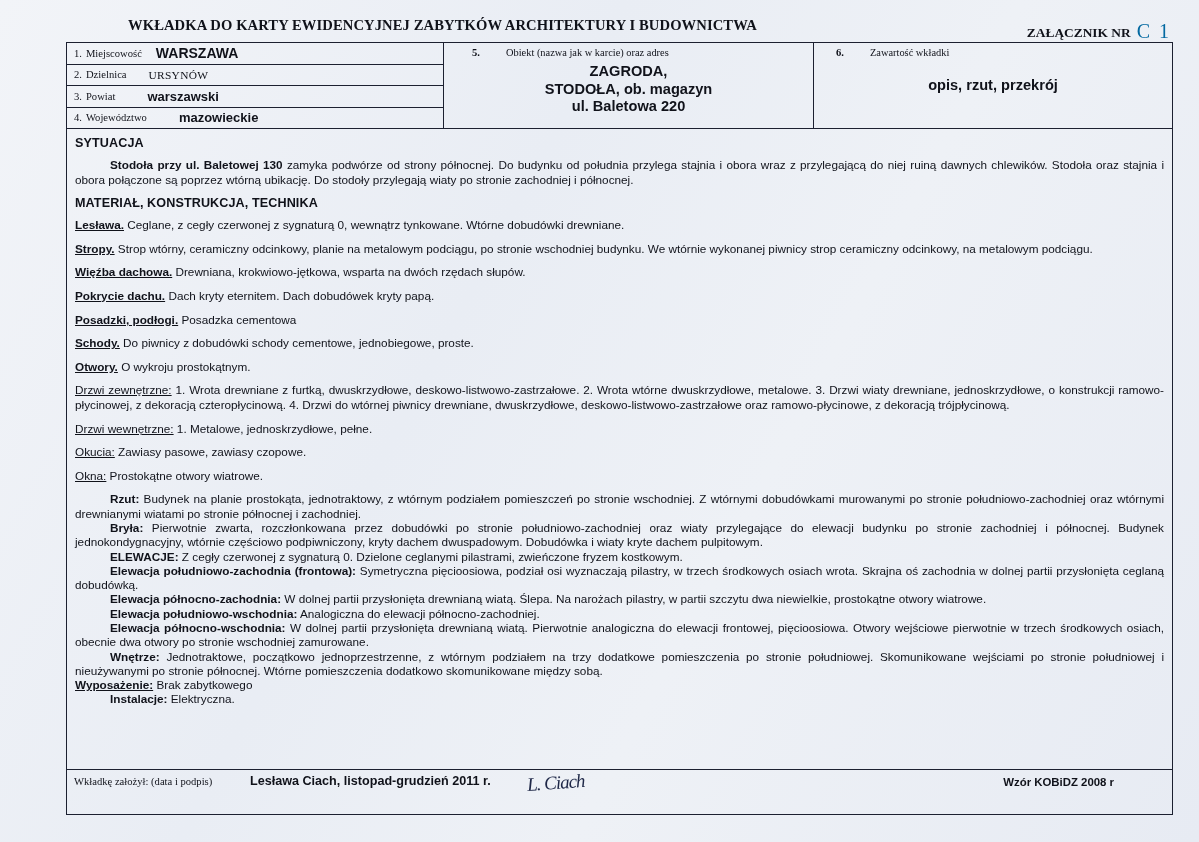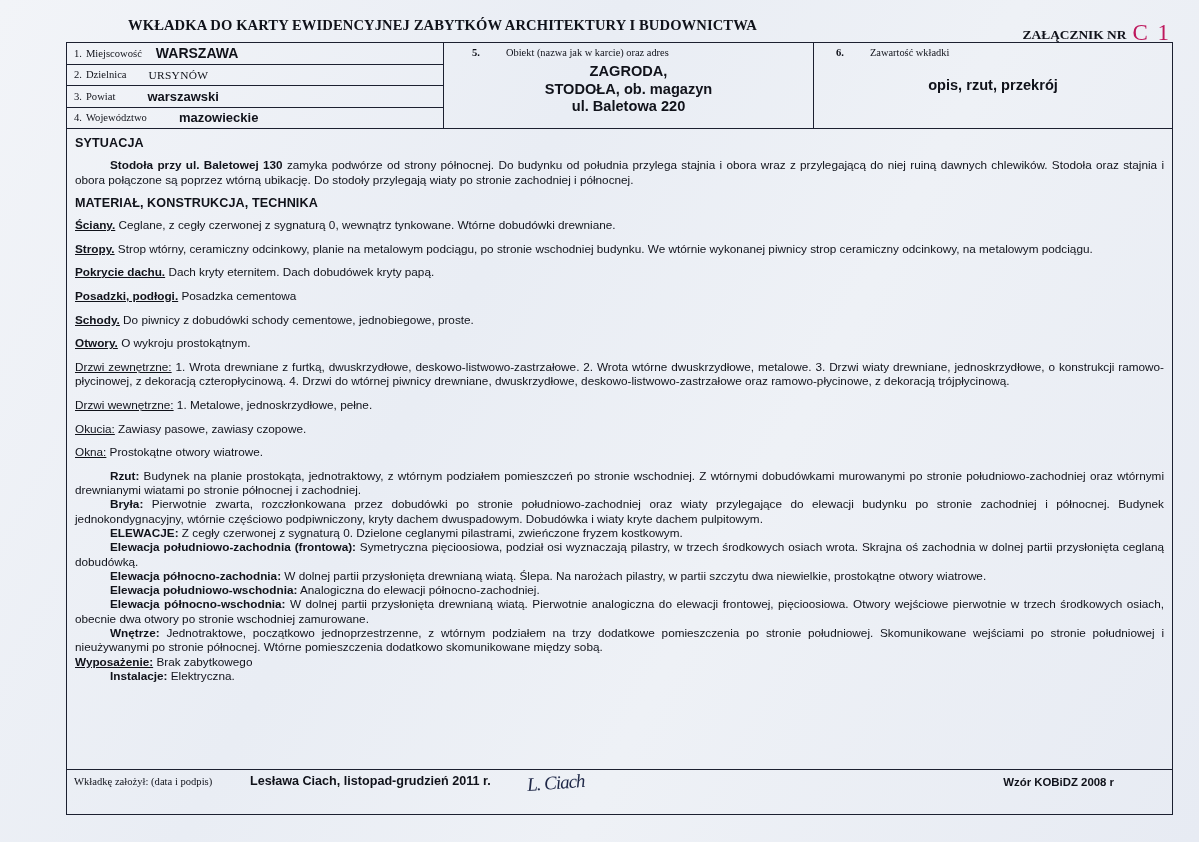--- a/index.html
+++ b/index.html
@@ -53,22 +53,22 @@
     right: 2px;
     top: 3px;
     font-family: "Liberation Serif", serif;
     font-weight: bold;
     font-size: 13.4px;
     white-space: nowrap;
   }
   .annex .hand {
     font-family: "Liberation Serif", serif;
     font-weight: normal;
-    font-size: 23px;
-    color: #be185d;
+    font-size: 20px;
+    color: #0369a1;
     letter-spacing: 2px;
     padding-left: 6px;
     vertical-align: -1px;
   }
 
   
   .frame {
     position: relative;
     margin: 3px 26px 0 30px;
     border: 1.6px solid #1c2030;
@@ -298,24 +298,27 @@
 
         <div class="sec-head">SYTUACJA</div>
 
         <p class="para">
           <span class="b">Stodoła przy ul. Baletowej 130</span><span> zamyka podwórze od strony północnej. Do budynku od południa przylega stajnia i obora wraz z przylegającą do niej ruiną dawnych chlewików. Stodoła oraz stajnia i obora połączone są poprzez wtórną ubikację. Do stodoły przylegają wiaty po stronie zachodniej i północnej.</span>
         </p>
 
         <div class="sec-head second">MATERIAŁ, KONSTRUKCJA, TECHNIKA</div>
 
         <p class="para">
-          <span class="bu">Ściany.</span><span> Ceglane, z cegły czerwonej z sygnaturą 0, wewnątrz tynkowane. Wtórne dobudówki drewniane.</span>
+          <span class="bu">Lesława.</span><span> Ceglane, z cegły czerwonej z sygnaturą 0, wewnątrz tynkowane. Wtórne dobudówki drewniane.</span>
         </p>
         <p class="para">
           <span class="bu">Stropy.</span><span> Strop wtórny, ceramiczny odcinkowy, planie na metalowym podciągu, po stronie wschodniej budynku. We wtórnie wykonanej piwnicy strop ceramiczny odcinkowy, na metalowym podciągu.</span>
+        </p>
+        <p class="para">
+          <span class="bu">Więźba dachowa.</span><span> Drewniana, krokwiowo-jętkowa, wsparta na dwóch rzędach słupów.</span>
         </p>
         <p class="para">
           <span class="bu">Pokrycie dachu.</span><span> Dach kryty eternitem. Dach dobudówek kryty papą.</span>
         </p>
         <p class="para">
           <span class="bu">Posadzki, podłogi.</span><span> Posadzka cementowa</span>
         </p>
         <p class="para">
           <span class="bu">Schody.</span><span> Do piwnicy z dobudówki schody cementowe, jednobiegowe, proste.</span>
         </p>

